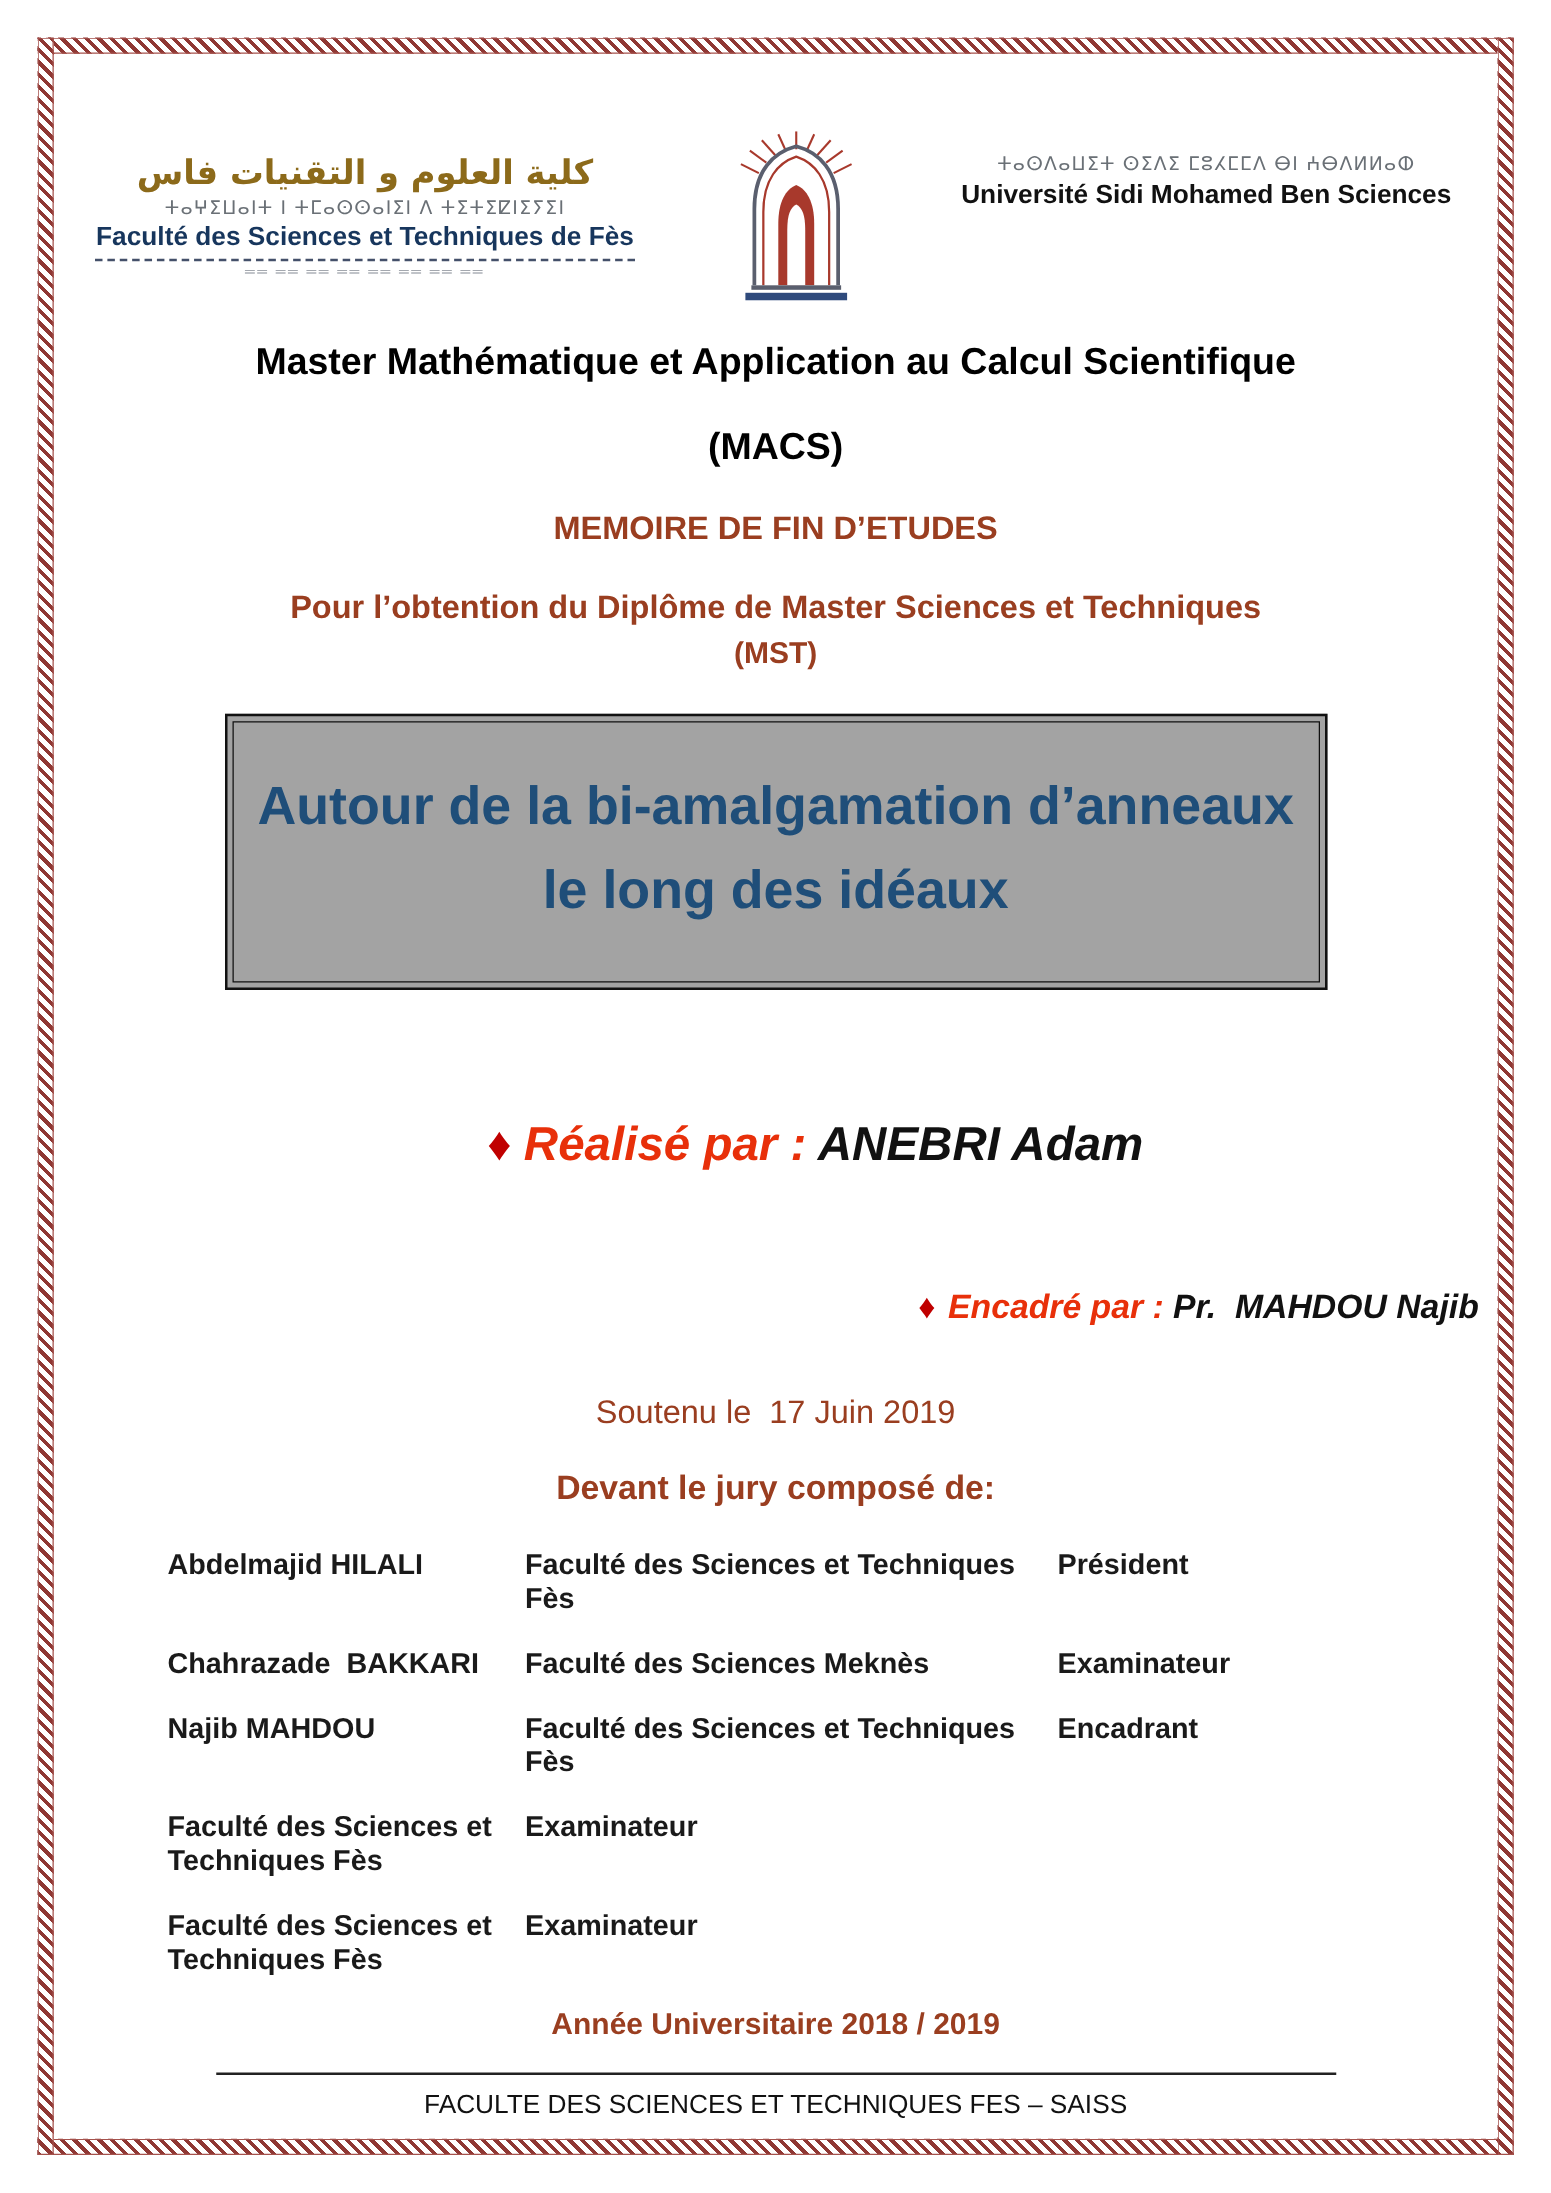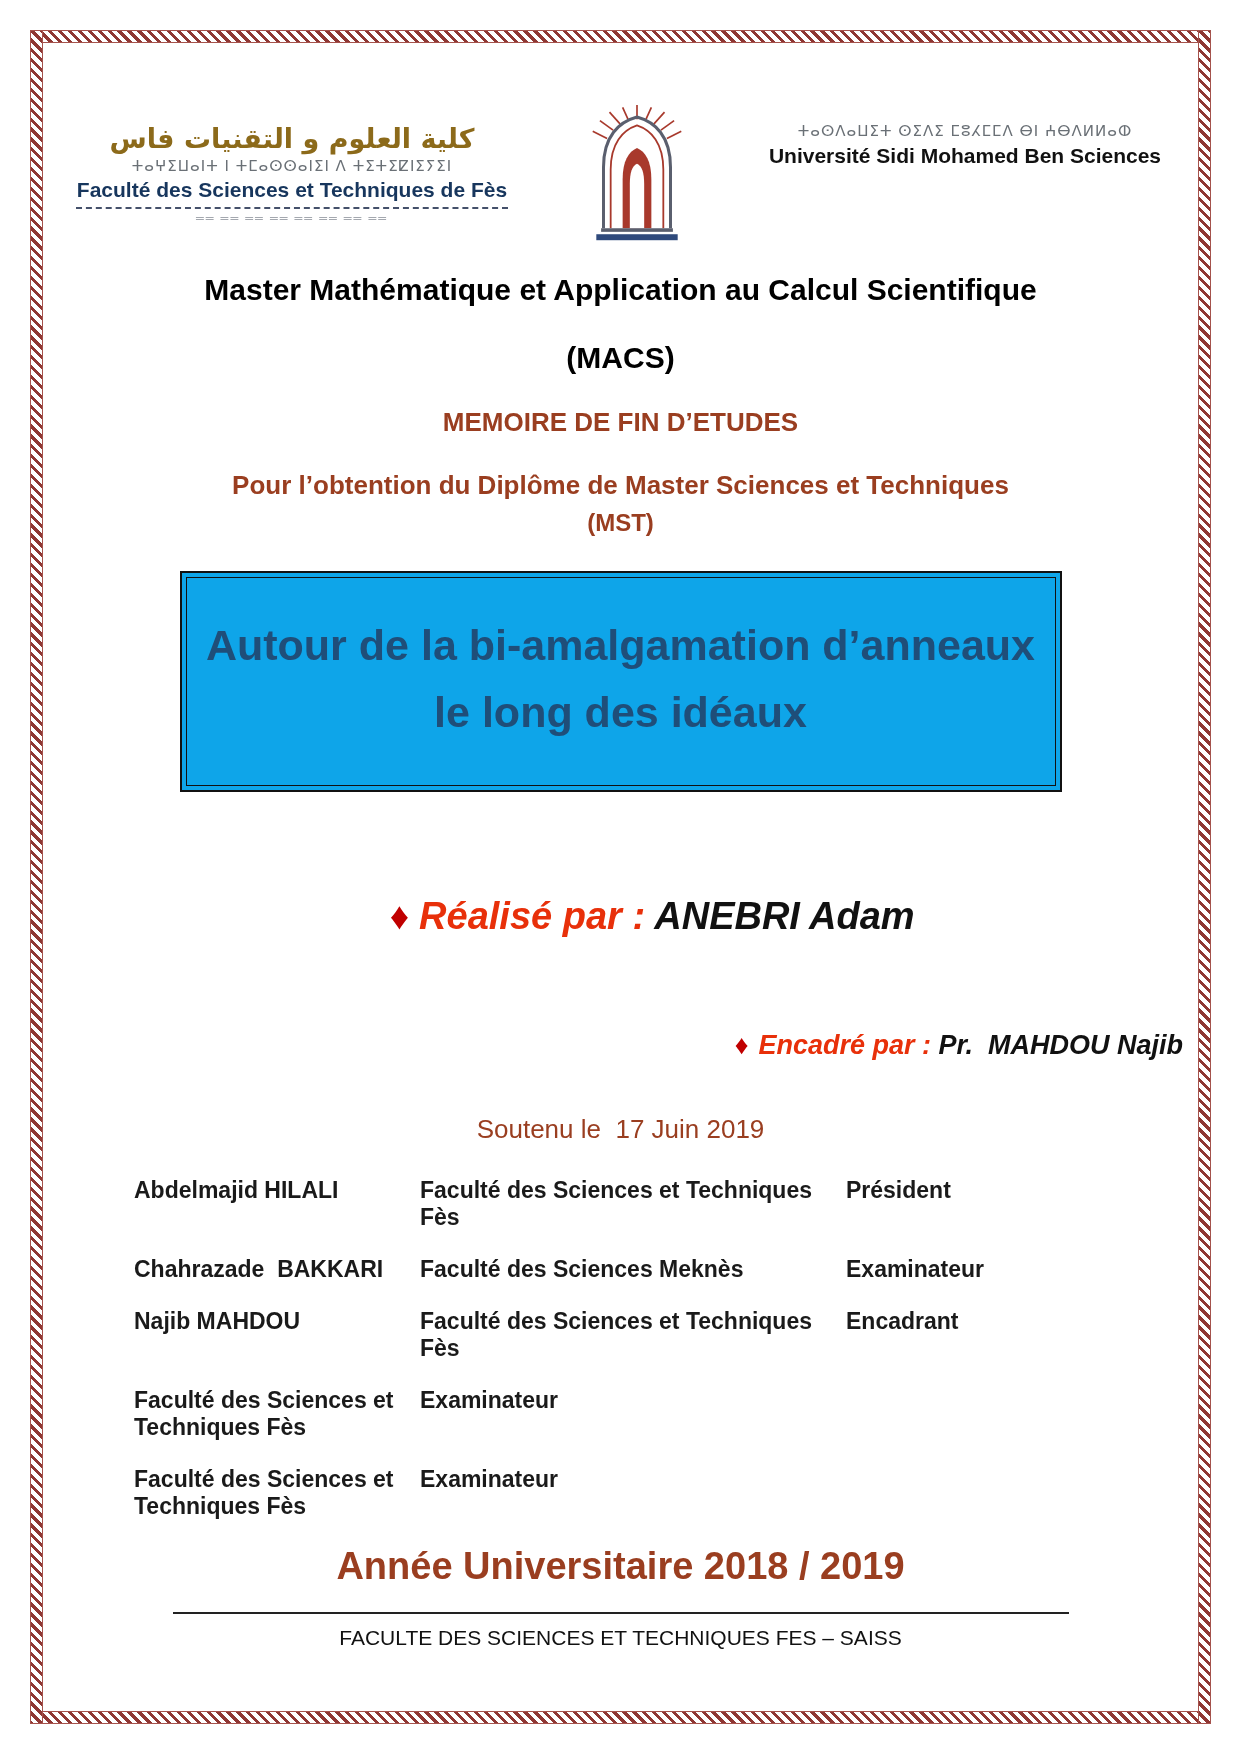--- a/index.html
+++ b/index.html
@@ -33,39 +33,39 @@
   .equals-row { color:#8a8f98; font-size:11px; letter-spacing:2px; margin-top:3px; }
   .univ-name { color:#111; font-size:21px; font-weight:bold; margin-top:4px; }
   .hdr-logo { width:150px; display:flex; justify-content:center; }
 
   .program-title { font-size:30px; font-weight:bold; color:#000; margin-top:28px; }
   .program-acronym { font-size:30px; font-weight:bold; color:#000; margin-top:34px; }
   .memoire { color:var(--maroon); font-size:26px; font-weight:bold; margin-top:32px; }
   .purpose { color:var(--maroon); font-size:26px; font-weight:bold; margin-top:32px; }
   .purpose-acr { color:var(--maroon); font-size:24px; font-weight:bold; margin-top:8px; }
 
-  .title-box { margin:34px auto 0; width:882px; border:2px solid #111; padding:4px; background:#0ea5e9; }
+  .title-box { margin:34px auto 0; width:882px; border:2px solid #111; padding:4px; background:#a3a3a3; }
   .title-box-inner { border:1px solid #111; padding:34px 18px 40px; }
   .thesis-title { color:var(--blue); font-size:43px; font-weight:bold; line-height:1.55; }
 
   .credit-line { font-style:italic; font-weight:bold; white-space:pre-wrap; }
   .realise { margin-top:60px; font-size:38px; }
   .encadre { margin-top:18px; font-size:27px;text-align:right; }
   .diamond { color:#c00000; font-style:normal; margin-right:10px; }
   .label-red { color:var(--red); }
   .credit-name { color:#111; }
 
   .soutenu { margin-top:22px; color:var(--maroon); font-size:26px; font-weight:normal; white-space:pre-wrap; }
   .jury-heading { margin-top:30px; color:var(--maroon); font-size:27px; font-weight:bold; }
 
   .jury { margin:32px 0 0 76px; text-align:left; }
   .jury-row { display:grid; grid-template-columns:286px 426px 1fr; font-size:23px; font-weight:bold; margin-bottom:25px; }
   .jury-row span { white-space:pre-wrap; }
 
-  .year { color:var(--maroon); font-size:38px; font-weight:bold; }
+  .year { color:var(--maroon); font-size:24px; font-weight:bold; }
   .footer-line { width:896px; margin:24px auto 0; border-top:2px solid #222; }
   .faculty-footer { margin-top:12px; font-size:21px; color:#111; }
 </style>
 </head>
 <body>
 
 <div class="page">
   <div class="border-strip bs-top"></div>
   <div class="border-strip bs-bottom"></div>
   <div class="border-strip bs-left"></div>
@@ -125,20 +125,21 @@
     </div>
 
     <div class="credit-line realise">
       <span class="diamond">♦</span><span class="label-red">Réalisé par : </span><span class="credit-name">ANEBRI Adam</span>
     </div>
     <div class="credit-line encadre">
       <span class="diamond">♦</span><span class="label-red">Encadré par : </span><span class="credit-name">Pr.  MAHDOU Najib</span>
     </div>
 
     <div class="soutenu">Soutenu le  17 Juin 2019</div>
+    <div class="jury-heading">Devant le jury composé de:</div>
 
     <div class="jury">
       <div class="jury-row">
         <span>Abdelmajid HILALI</span>
         <span>Faculté des Sciences et Techniques Fès</span>
         <span>Président</span>
       </div>
       <div class="jury-row">
         <span>Chahrazade  BAKKARI</span>
         <span>Faculté des Sciences Meknès</span>

